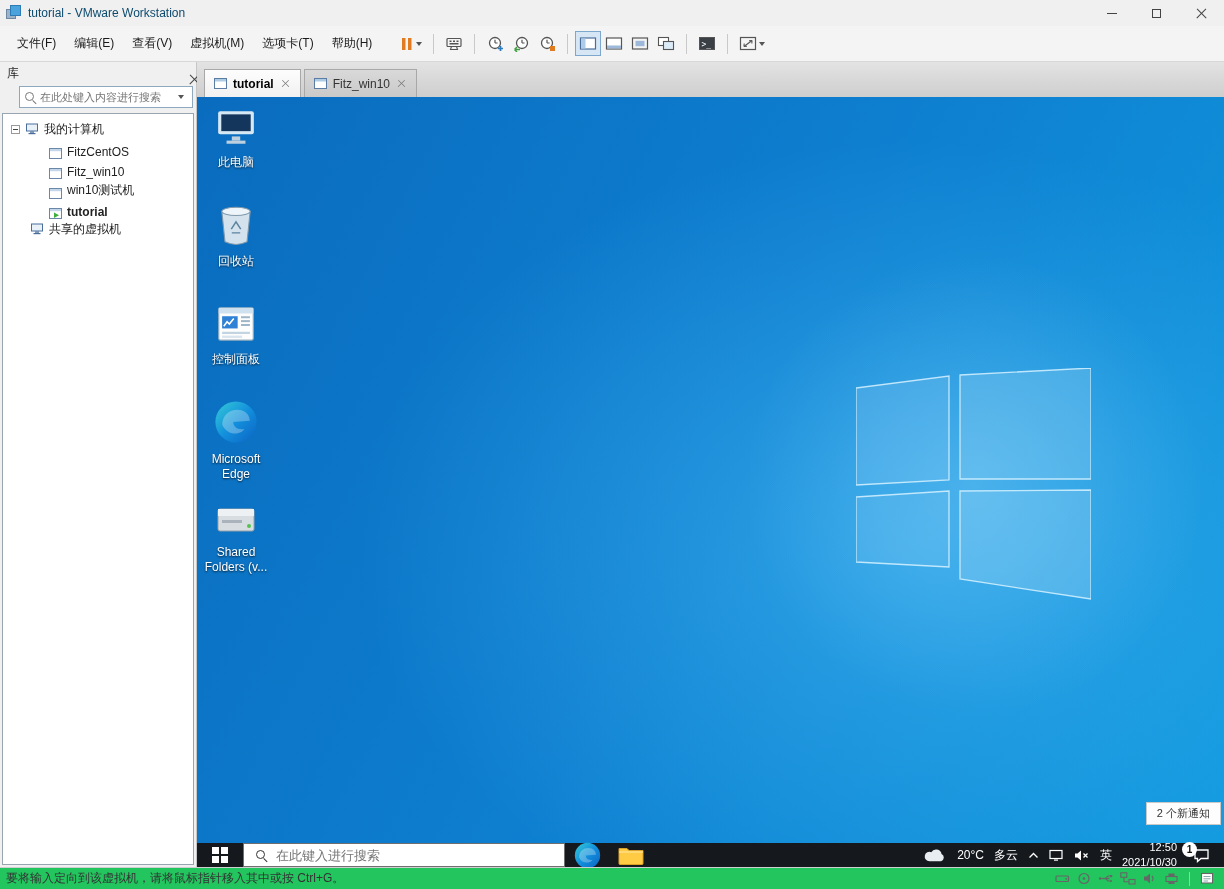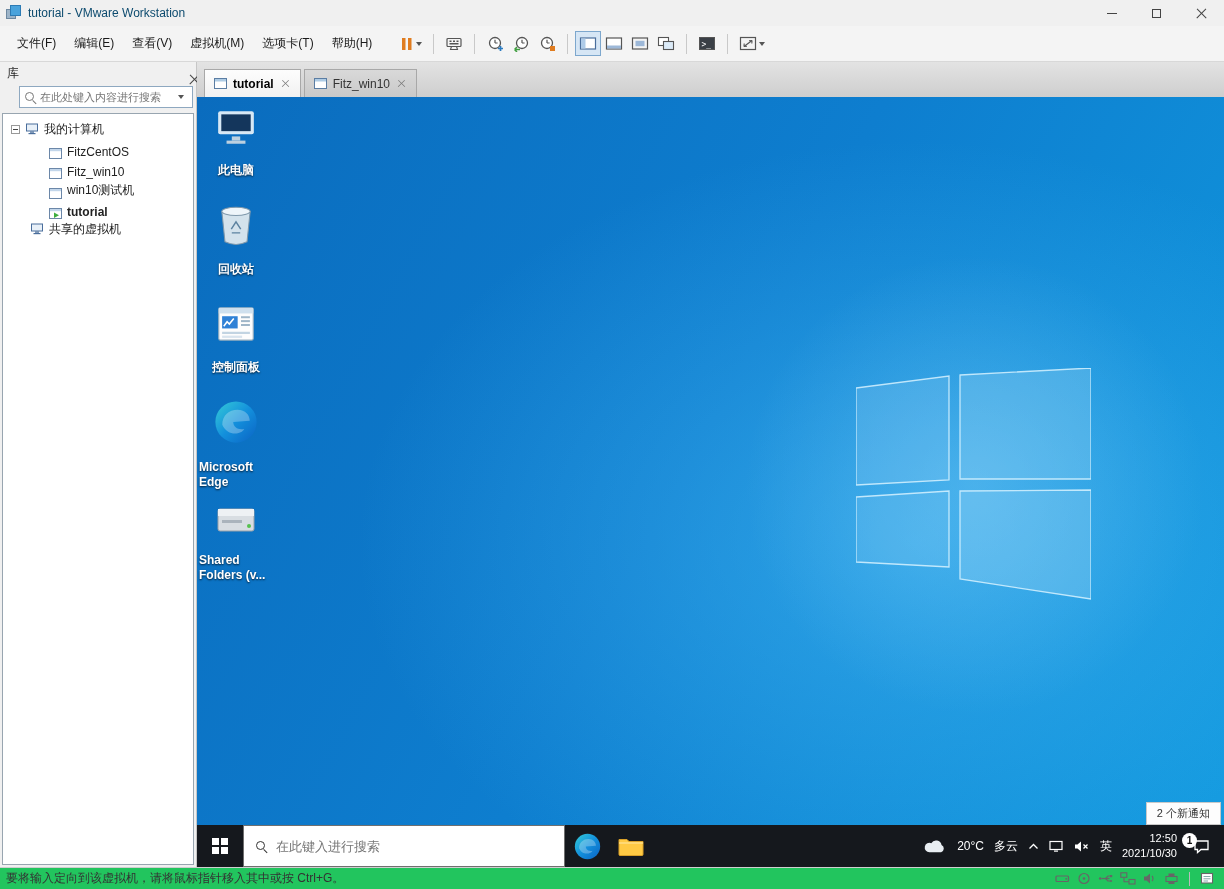--- a/index.html
+++ b/index.html
@@ -62,25 +62,25 @@
 
   
   .desktop { position:absolute; top:97px; left:197px; right:0; bottom:22px; overflow:hidden;
     background:
       radial-gradient(ellipse 900px 650px at 70% 58%, rgba(70,185,245,.55), rgba(70,185,245,0) 62%),
       linear-gradient(118deg,#0a6cbe 0%, #0e7ecf 48%, #119adf 100%); }
   .logo-glow { position:absolute; left:528px; top:138px; width:500px; height:500px;
       background:radial-gradient(circle, rgba(150,220,255,.30) 0%, rgba(150,220,255,0) 65%); }
   .winlogo { position:absolute; left:659px; top:271px; }
 
-  .dicon { position:absolute; left:2px; width:74px; display:flex; flex-direction:column; align-items:center; gap:16px;
-      color:#fff; text-shadow:0 1px 2px rgba(0,0,0,.75); text-align:left; line-height:1.25;font-weight:bold; }
-
-  
-  .taskbar { position:absolute; left:0; right:0; bottom:0; height:42px; background:#15181d; display:flex; align-items:stretch; color:#fff;justify-content:flex-end; }
+  .dicon { position:absolute; left:2px; width:74px; display:flex; flex-direction:column; align-items:center; gap:8px;
+      color:#fff; text-shadow:0 1px 2px rgba(0,0,0,.75); text-align:center; line-height:1.25; }
+
+  
+  .taskbar { position:absolute; left:0; right:0; bottom:0; height:24px; background:#15181d; display:flex; align-items:stretch; color:#fff;justify-content:flex-end; }
   .start { width:46px; display:flex; align-items:center; justify-content:center; }
   .start-grid { display:grid; grid-template-columns:7.5px 7.5px; grid-template-rows:7.5px 7.5px; gap:1.8px; }
   .start-grid i { background:#fff; }
   .tsearch { width:322px; background:#fff; display:flex; align-items:center; gap:9px; padding:0 11px; border:1px solid #6f6f6f; }
   .ts-input { flex:1; min-width:0; border:0; outline:0; background:transparent; font:13px "Liberation Sans",sans-serif; color:#3a3a3a; }
   .tbicon { width:44px; display:flex; align-items:center; justify-content:center; }
   .tray { margin-left:auto; display:flex; align-items:center; gap:10px; padding-right:9px; font-size:12px; }
   .clock { text-align:right; font-size:11px; line-height:1.4; }
   .notif { position:relative; width:28px; height:28px; display:flex; align-items:center; justify-content:center; }
   .badge { position:absolute; left:-5px; top:1px; width:15px; height:15px; border-radius:50%; background:#fff; color:#111; font-size:10px; font-weight:bold; display:flex; align-items:center; justify-content:center; }

